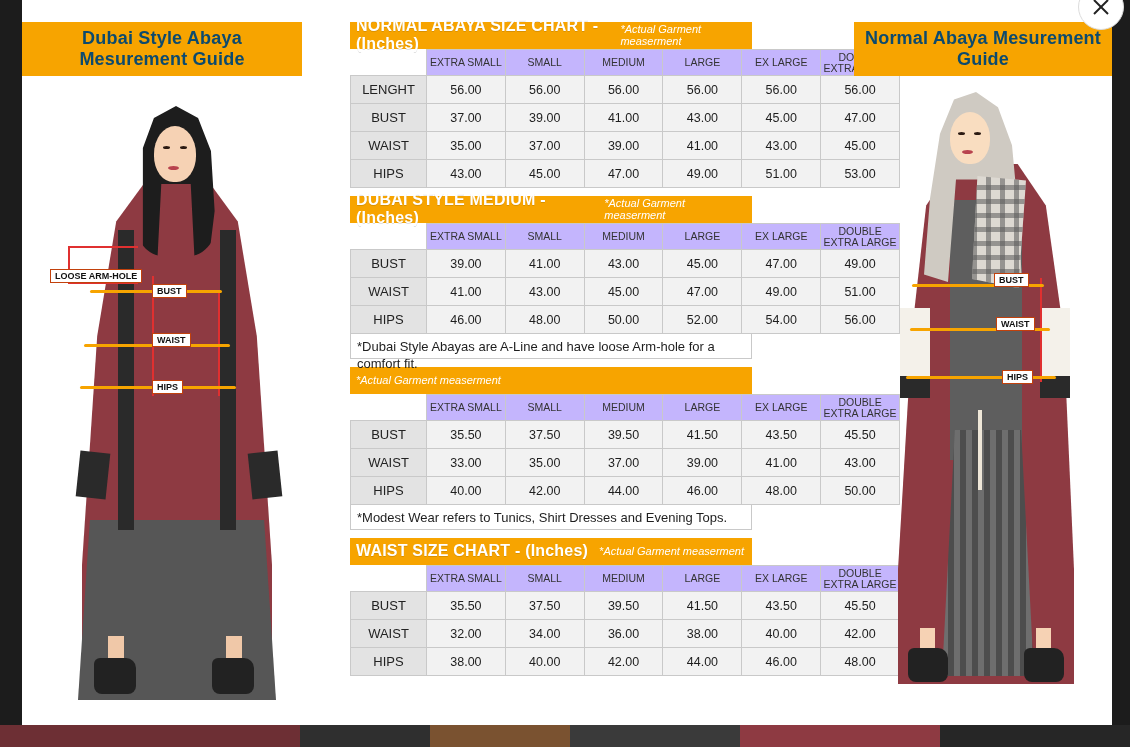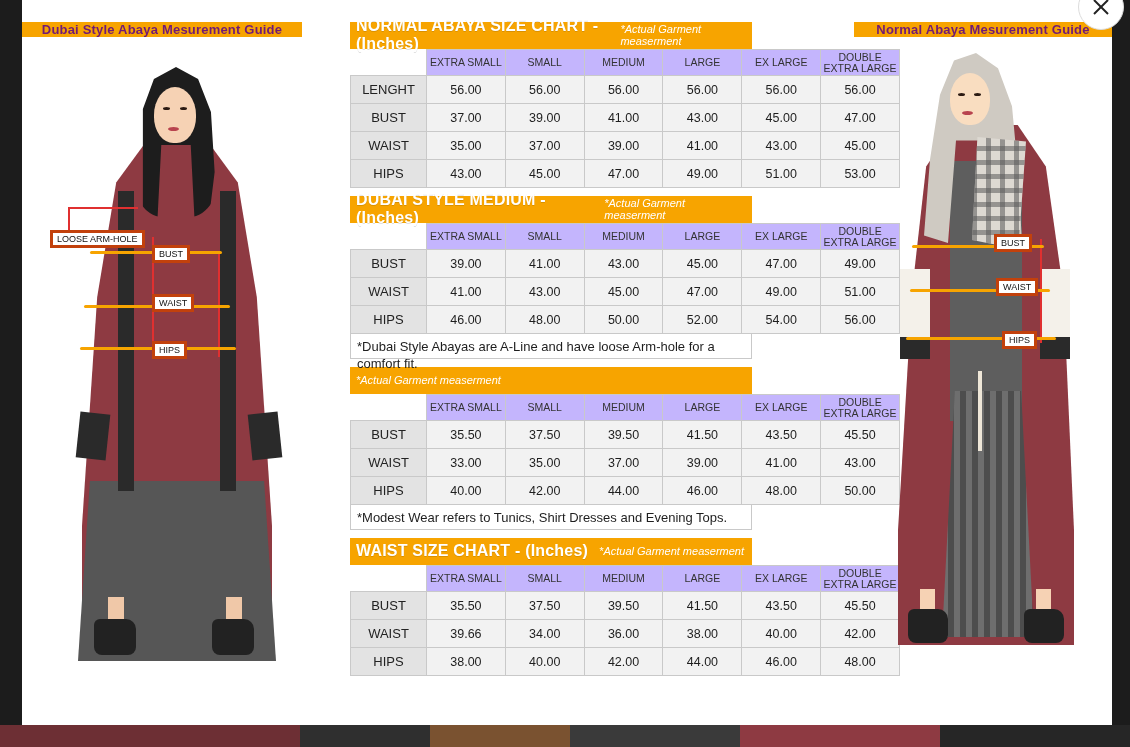--- a/index.html
+++ b/index.html
@@ -60,25 +60,25 @@
   }
   .col-mid {
     position: absolute; left: 280px; top: 22px; width: 450px; padding-left: 48px;
   }
   .col-right {
     position: absolute; left: 832px; top: 22px; width: 258px; height: 690px;
   }
 
   .banner {
     background: #f7a400;
-    color: #701a75;
-    font-size: 13px;
+    color: #0c4a6e;
+    font-size: 18px;
     font-weight: bold;
     text-align: center;
-    padding: 0 4px;
+    padding: 6px 4px;
     letter-spacing: .2px;
   }
 
   
   .chart-title-bar {
     background: #f7a400;
     display: flex;
     align-items: center;
     justify-content: space-between;
     padding: 3px 8px 4px 6px;
@@ -141,23 +141,23 @@
   
   .figure {
     position: relative;
     width: 100%;
     height: 630px;
     margin-top: 4px;
   }
   .fig-label {
     position: absolute;
     background: #ffffff;
-    border: 3px solid #c2410c;
+    border: 1px solid #c2410c;
     font-size: 9px;
-    font-weight: normal;
+    font-weight: bold;
     color: #111;
     padding: 1px 4px;
     z-index: 4;
     white-space: nowrap;
   }
   .measure-line {
     position: absolute;
     height: 3px;
     background: #f7a400;
     border-radius: 2px;
@@ -542,21 +542,21 @@
               <td class="rowhdr">BUST</td>
               <td class="val">35.50</td>
               <td class="val">37.50</td>
               <td class="val">39.50</td>
               <td class="val">41.50</td>
               <td class="val">43.50</td>
               <td class="val">45.50</td>
             </tr>
             <tr>
               <td class="rowhdr">WAIST</td>
-              <td class="val">39.66</td>
+              <td class="val">32.00</td>
               <td class="val">34.00</td>
               <td class="val">36.00</td>
               <td class="val">38.00</td>
               <td class="val">40.00</td>
               <td class="val">42.00</td>
             </tr>
             <tr>
               <td class="rowhdr">HIPS</td>
               <td class="val">38.00</td>
               <td class="val">40.00</td>

